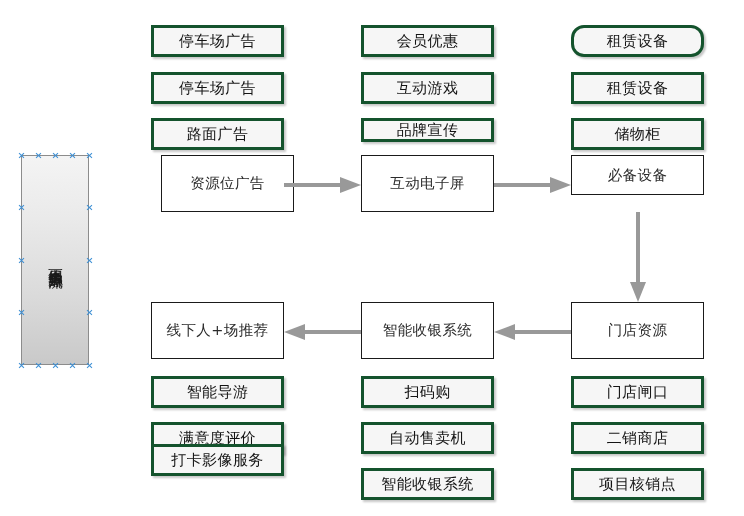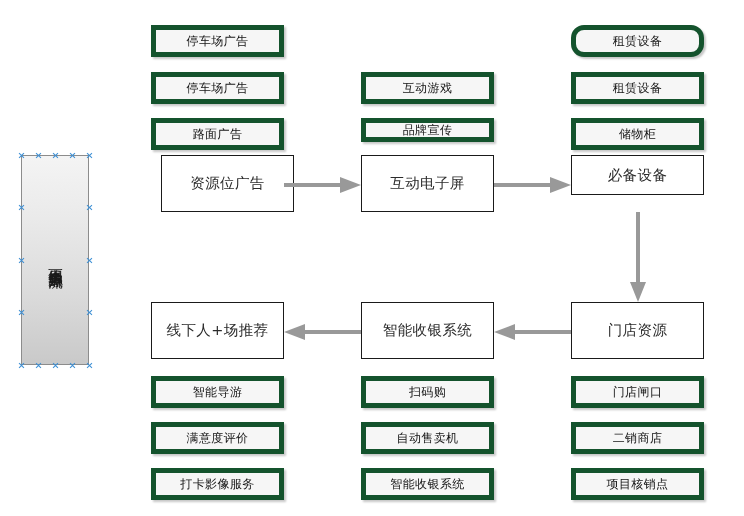--- a/index.html
+++ b/index.html
@@ -66,27 +66,27 @@
     height: 1px;
     background: #3c8fd4;
   }
   .handle::before { transform: rotate(45deg); }
   .handle::after  { transform: rotate(-45deg); }
 
   
   .pbox {
     position: absolute;
     box-sizing: border-box;
-    border: 5px solid #14532d;
+    border: 3px solid #14532d;
     background: #f6f6f6;
     box-shadow: 2px 2px 2px rgba(0,0,0,0.22);
     display: flex;
     align-items: center;
     justify-content: center;
-    font-size: 12px;
+    font-size: 15px;
     color: #141414;
     letter-spacing: 0.4px;
   }
 
   
   .fbox {
     position: absolute;
     box-sizing: border-box;
     border: 1.6px solid #1a1a1a;
     background: #ffffff;
@@ -128,20 +128,21 @@
   <div class="handle" style="left:21px;  top:365px;"></div>
   <div class="handle" style="left:38px;  top:365px;"></div>
   <div class="handle" style="left:55px;  top:365px;"></div>
   <div class="handle" style="left:72px;  top:365px;"></div>
   <div class="handle" style="left:89px;  top:365px;"></div>
 
   <div class="pbox" style="left:151px; top:25px; width:133px; height:32px;">停车场广告</div>
   <div class="pbox" style="left:151px; top:72px; width:133px; height:32px;">停车场广告</div>
   <div class="pbox" style="left:151px; top:118px; width:133px; height:32px;">路面广告</div>
 
+  <div class="pbox" style="left:361px; top:25px; width:133px; height:32px;">会员优惠</div>
   <div class="pbox" style="left:361px; top:72px; width:133px; height:32px;">互动游戏</div>
   <div class="pbox" style="left:361px; top:118px; width:133px; height:24px;">品牌宣传</div>
 
   <div class="pbox" style="left:571px; top:25px; width:133px; height:32px;border-radius:13px;">租赁设备</div>
   <div class="pbox" style="left:571px; top:72px; width:133px; height:32px;">租赁设备</div>
   <div class="pbox" style="left:571px; top:118px; width:133px; height:32px;">储物柜</div>
 
   <div class="fbox" style="left:151px; top:155px; width:133px; height:57px;margin-left:10px;">资源位广告</div>
   <div class="fbox" style="left:361px; top:155px; width:133px; height:57px;">互动电子屏</div>
   <div class="fbox" style="left:571px; top:155px; width:133px; height:40px;">必备设备</div>
@@ -170,21 +171,21 @@
     <polygon points="21,3 0,11 21,19" fill="#999999"></polygon>
   </svg>
 
   <svg class="conn" style="left:284px; top:321px;" width="77" height="22" viewBox="0 0 77 22">
     <line x1="19" y1="11" x2="77" y2="11" stroke="#999999" stroke-width="4"></line>
     <polygon points="21,3 0,11 21,19" fill="#999999"></polygon>
   </svg>
 
   <div class="pbox" style="left:151px; top:376px; width:133px; height:32px;">智能导游</div>
   <div class="pbox" style="left:151px; top:422px; width:133px; height:32px;">满意度评价</div>
-  <div class="pbox" style="left:151px; top:468px; width:133px; height:32px;">打卡影像服务</div>
+  <div class="pbox" style="left:151px; top:444px; width:133px; height:32px;">打卡影像服务</div>
 
   <div class="pbox" style="left:361px; top:376px; width:133px; height:32px;">扫码购</div>
   <div class="pbox" style="left:361px; top:422px; width:133px; height:32px;">自动售卖机</div>
   <div class="pbox" style="left:361px; top:468px; width:133px; height:32px;">智能收银系统</div>
 
   <div class="pbox" style="left:571px; top:376px; width:133px; height:32px;">门店闸口</div>
   <div class="pbox" style="left:571px; top:422px; width:133px; height:32px;">二销商店</div>
   <div class="pbox" style="left:571px; top:468px; width:133px; height:32px;">项目核销点</div>
 
 </div>

